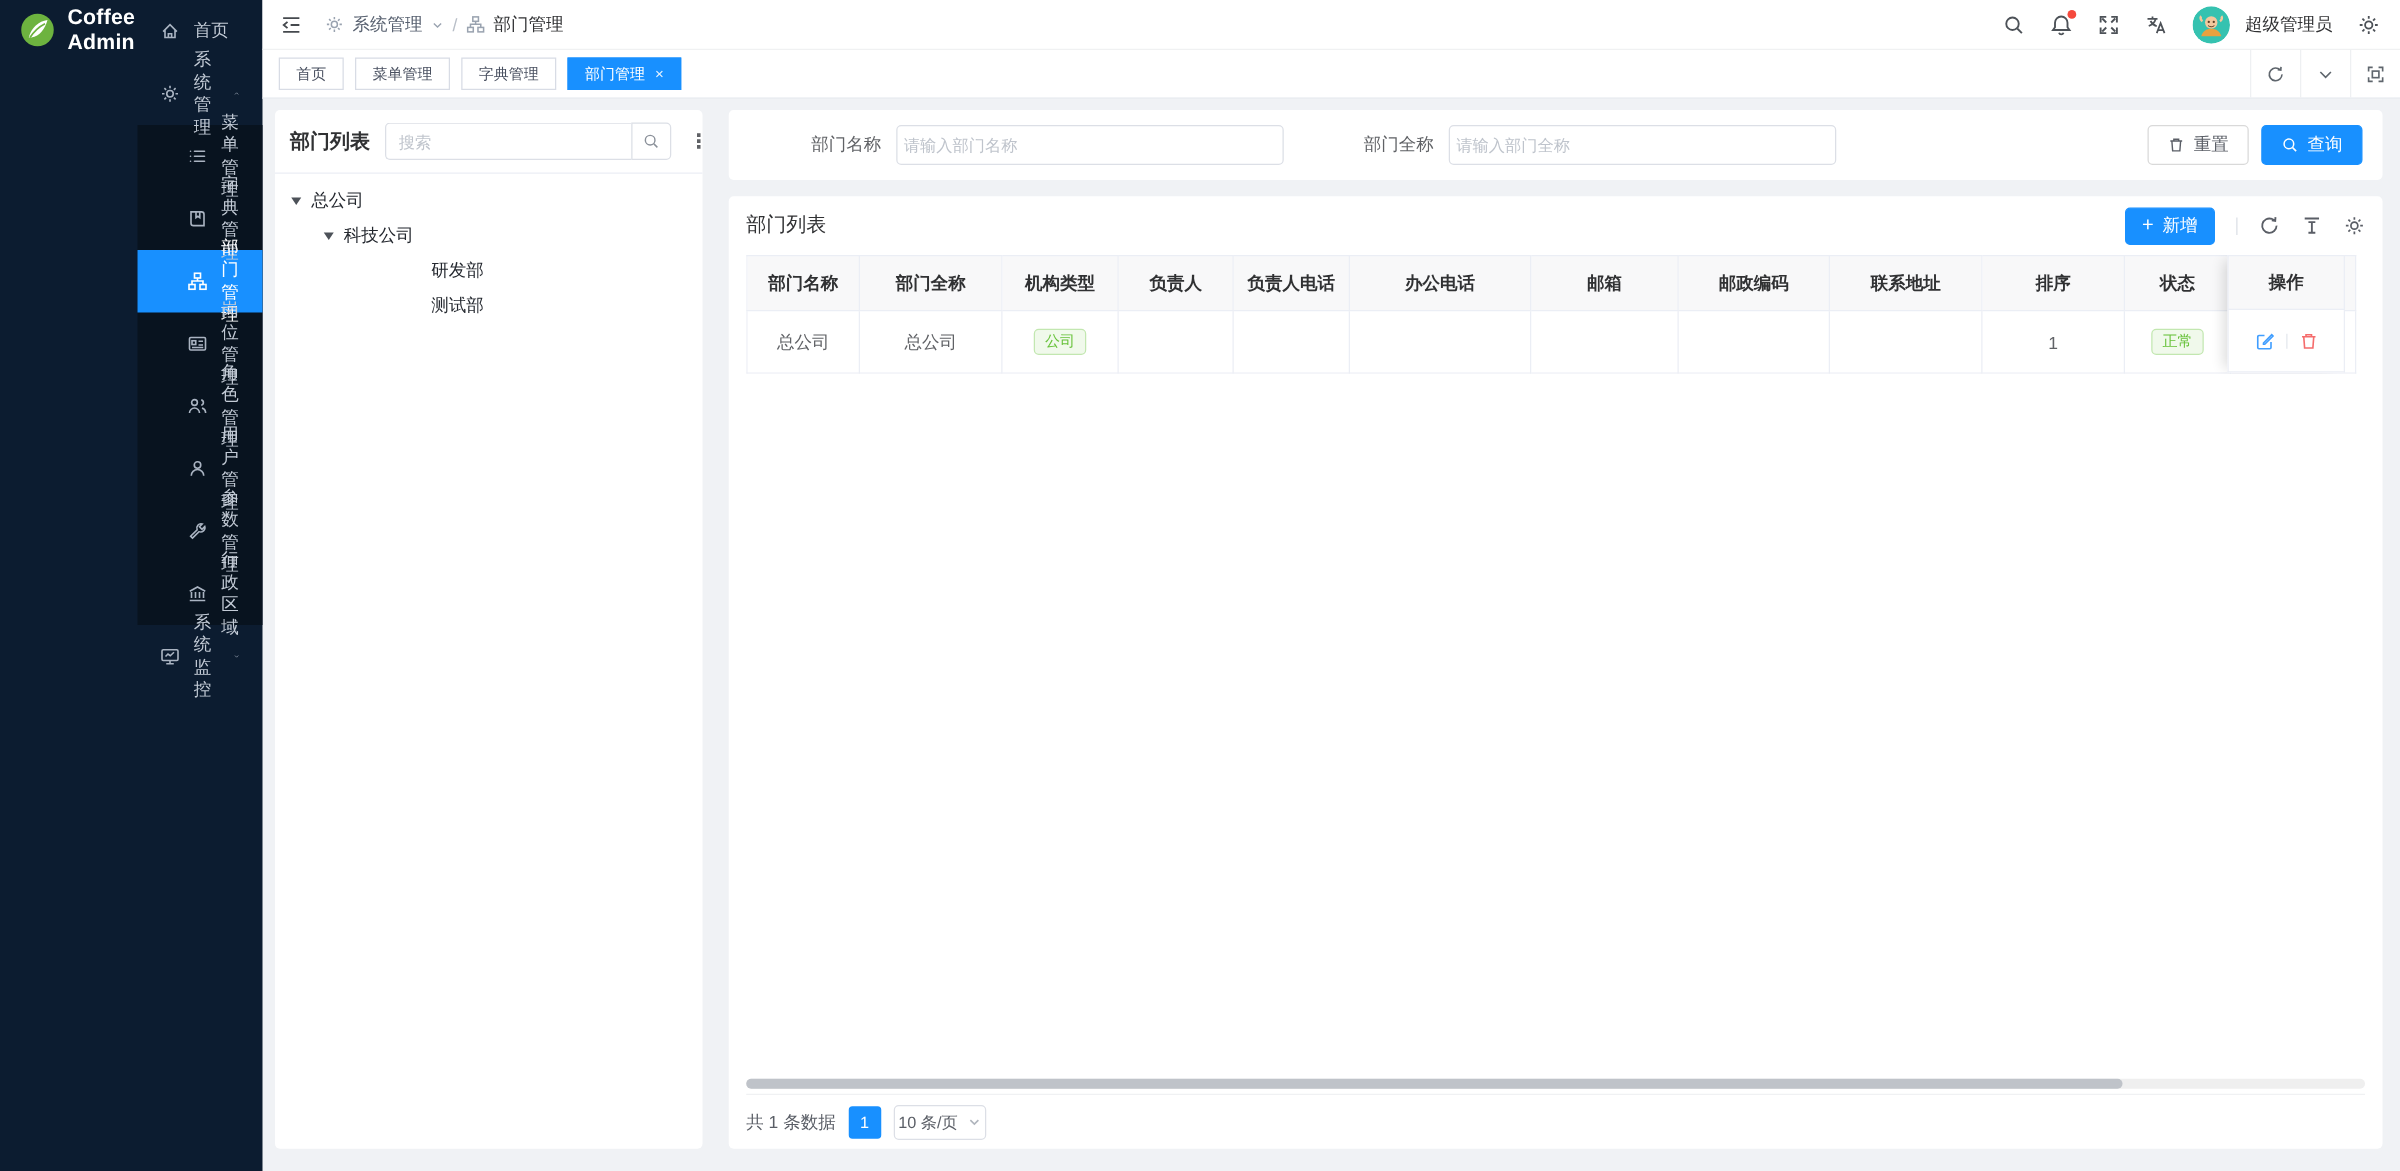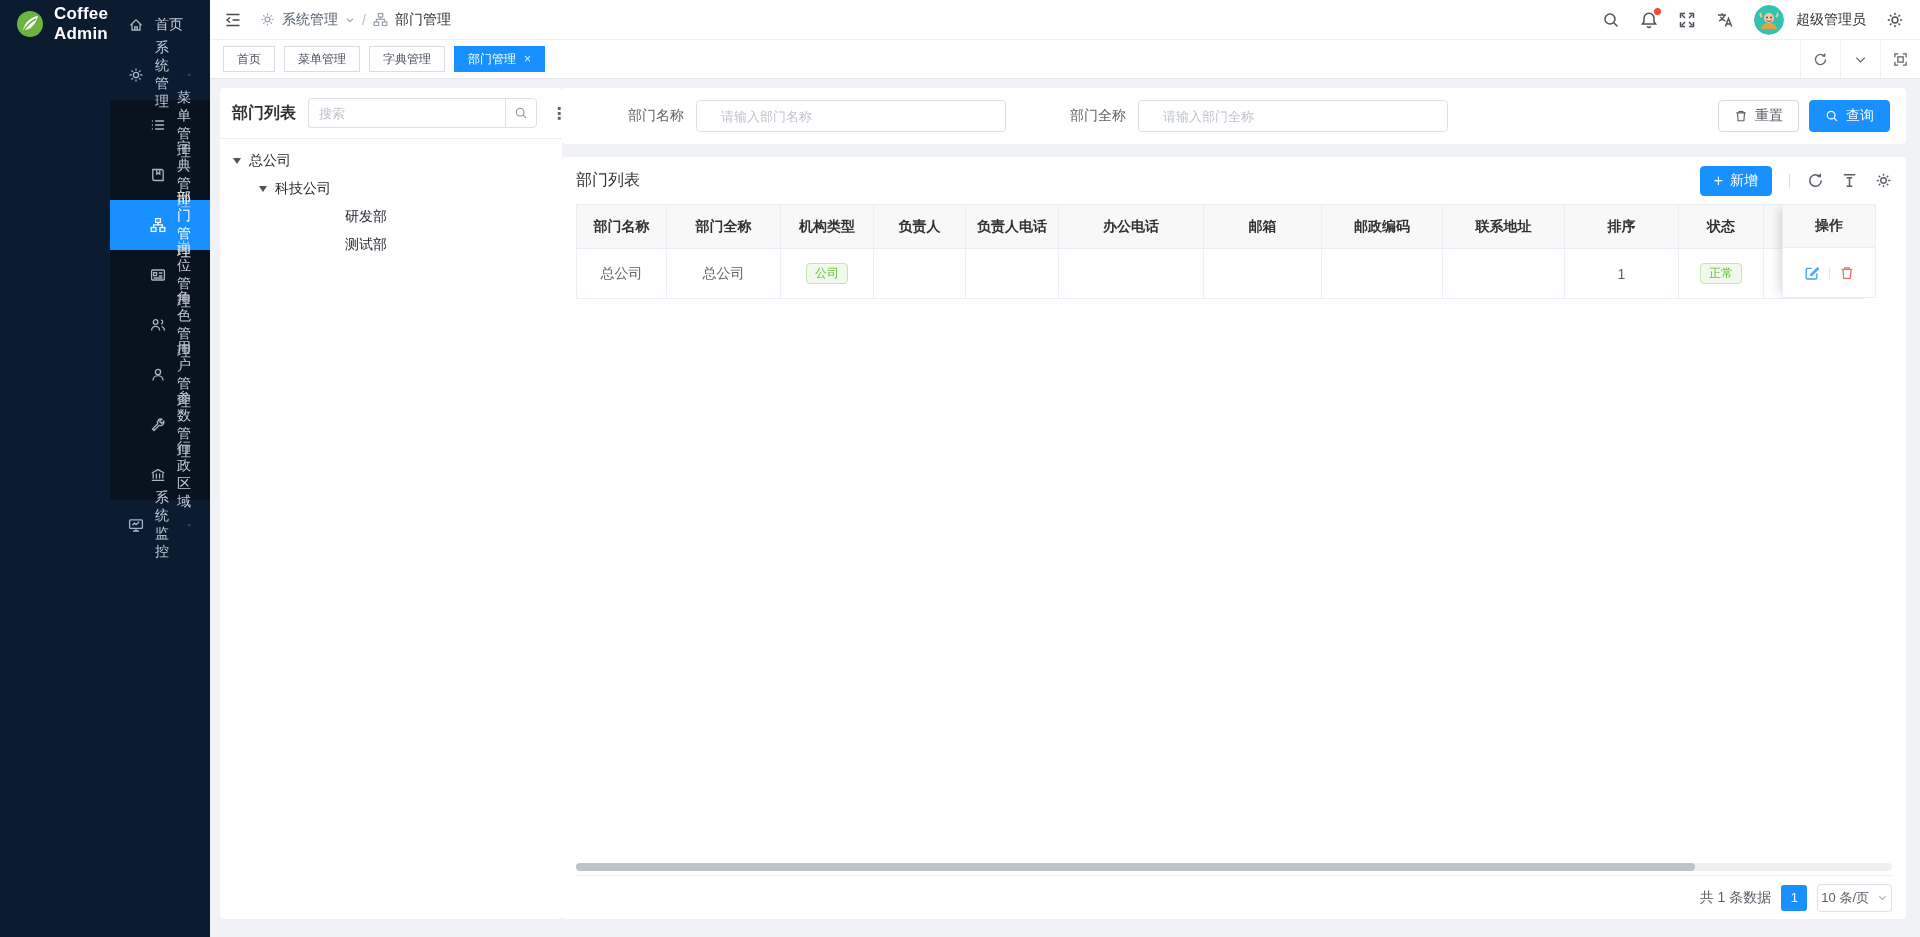--- a/index.html
+++ b/index.html
@@ -38,40 +38,40 @@
 
   .tabsbar { height:39px; background:#fff; border-bottom:1px solid #e4e7ed; display:flex; align-items:center; padding-left:13px; flex:none; }
   .tab { height:26px; padding:0 13px; border:1px solid #d8dce5; background:#fff; color:#495060; font-size:12px; display:inline-flex; align-items:center; margin-right:9px; cursor:pointer; white-space:nowrap; }
   .tab.active { background:#1890ff; border-color:#1890ff; color:#fff; gap:8px; }
   .tab-close { font-size:12px; line-height:1; opacity:.9; }
   .tabs-right { margin-left:auto; display:flex; height:100%; }
   .tabbtn { width:40px; height:100%; display:flex; align-items:center; justify-content:center; border-left:1px solid #eef0f2; color:#5f666d; cursor:pointer; }
   .tabbtn svg { width:15px; height:15px; }
 
   
-  .content { flex:1; display:flex; gap:0; padding:9px 14px 18px 10px; min-height:0; }
+  .content { flex:1; display:flex; gap:21px; padding:9px 14px 18px 10px; min-height:0; }
   .tree-panel { width:342px; flex:none; background:#fff; border-radius:4px; display:flex; flex-direction:column; }
   .tree-head { display:flex; align-items:center; padding:10px 12px; gap:12px; border-bottom:1px solid #ebeef5; }
   .tree-title { font-size:16px; font-weight:bold; color:#303133; white-space:nowrap; }
   .tree-search { flex:1; display:flex; height:30px; }
   .tree-search input { flex:1; min-width:0; border:1px solid #dcdfe6; border-right:none; border-radius:4px 0 0 4px; padding:0 10px; font-size:13px; color:#606266; outline:none; }
   .tree-search input::placeholder { color:#bfc4cc; }
   .tree-search .sbtn { width:32px; border:1px solid #dcdfe6; border-radius:0 4px 4px 0; background:#fff; display:flex; align-items:center; justify-content:center; color:#8a9099; cursor:pointer; }
   .tree-more { font-size:16px; color:#606266; cursor:pointer; padding:0 2px; letter-spacing:0; font-weight:bold; }
   .tree-body { padding:8px 0; font-size:14px; color:#23272e; }
   .tnode { height:28px; display:flex; align-items:center; cursor:pointer; }
   .caret-down { width:0; height:0; border-top:6px solid #4d5259; border-left:4px solid transparent; border-right:4px solid transparent; margin-right:8px; flex:none; }
   .ind0 { padding-left:13px; } .ind1 { padding-left:39px; } .ind2 { padding-left:77px;margin-left:48px; }
 
   .main-col { flex:1; display:flex; flex-direction:column; gap:13px; min-width:0; }
   .filter-card { background:#fff; border-radius:4px; height:56px; flex:none; display:flex; align-items:center; padding:0 16px; }
   .f-label { font-size:14px; color:#606266; margin-right:12px; white-space:nowrap; }
   .f-label.first { margin-left:50px; }
   .f-label.second { margin-left:64px; }
-  .f-input { width:310px; height:32px; border:1px solid #dcdfe6; border-radius:4px; padding:0 24px; font-size:13px; color:#606266; outline:none; }
+  .f-input { width:310px; height:32px; border:1px solid #dcdfe6; border-radius:4px; padding:0 5px; font-size:13px; color:#606266; outline:none; }
   .f-input::placeholder { color:#bfc4cc; }
   .filter-actions { margin-left:auto; display:flex; gap:10px; }
   .btn { height:32px; border-radius:4px; display:inline-flex; align-items:center; gap:7px; font-size:14px; padding:0 15px; cursor:pointer; white-space:nowrap; }
   .btn svg { width:14px; height:14px; }
   .btn-plain { background:#fff; border:1px solid #d9d9d9; color:#5a5e66; }
   .btn-primary { background:#1890ff; border:1px solid #1890ff; color:#fff; }
 
   .table-card { flex:1; background:#fff; border-radius:4px; display:flex; flex-direction:column; padding:0 14px; min-height:0; }
   .card-head { height:47px; flex:none; display:flex; align-items:center; }
   .card-title { font-size:16px; color:#303133; }
@@ -93,21 +93,21 @@
   .fixed-col .fh { height:44px; border:1px solid #ebeef5; background:#f8f8f9; display:flex; align-items:center; justify-content:center; font-size:14px; font-weight:bold; color:#303133; }
   .fixed-col .fb { height:50px; border:1px solid #ebeef5; border-top:none; background:#fff; display:flex; align-items:center; justify-content:center; gap:9px; }
   .op-ic { width:16px; height:16px; cursor:pointer; }
   .op-edit { color:#409eff; }
   .op-del { color:#f56c6c; }
   .op-sep { width:1px; height:12px; background:#e4e7ed; }
 
   .card-filler { flex:1; }
   .hscrollbar { height:8px; background:#efefef; border-radius:4px; flex:none; margin-bottom:4px; }
   .hthumb { width:85%; height:100%; background:#bfc3c9; border-radius:4px; cursor:pointer; }
-  .pager-row { height:44px; flex:none; border-top:1px solid #f0f1f3; display:flex; align-items:center; justify-content:flex-end; gap:10px; font-size:14px; color:#5a5e66; }
+  .pager-row { height:44px; flex:none; border-top:1px solid #f0f1f3; display:flex; align-items:center; gap:10px; font-size:14px; color:#5a5e66; }
   .page-num { min-width:26px; height:26px; background:#1890ff; color:#fff; border-radius:3px; display:flex; align-items:center; justify-content:center; font-size:13px; cursor:pointer; }
   .page-size { height:28px; border:1px solid #dcdfe6; border-radius:4px; display:flex; align-items:center; padding:0 3px; gap:8px; color:#5a5e66; font-size:13px; cursor:pointer; }
   .page-size svg { width:11px; height:11px; color:#b0b5bd; }
 
   svg.sic { display:block; }
 </style>
 </head>
 <body>
 
 <div class="app">

